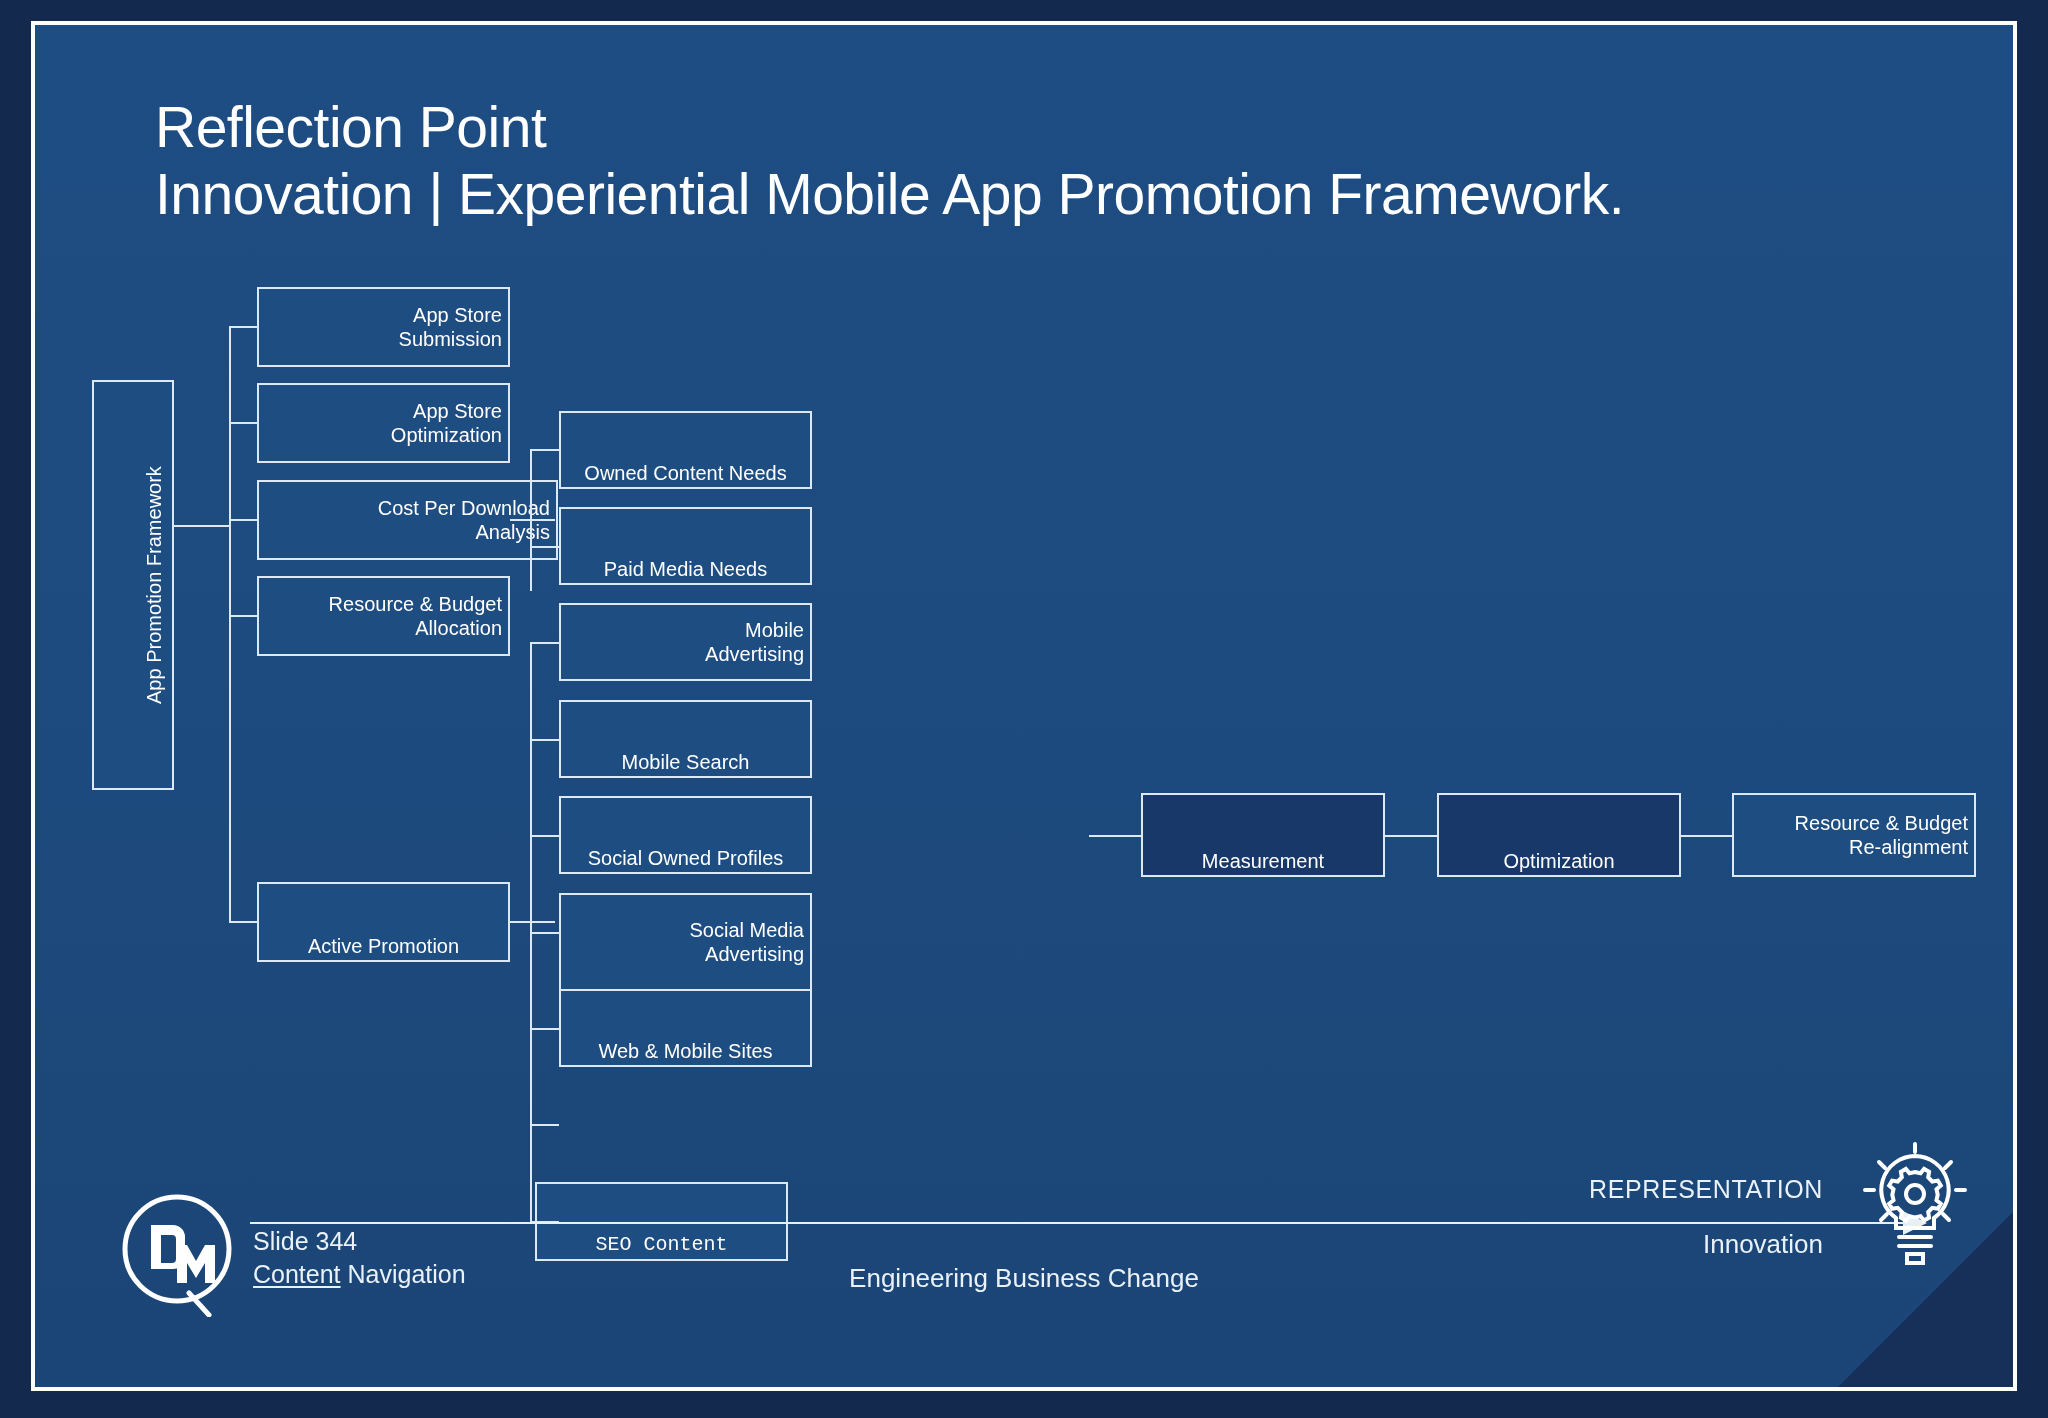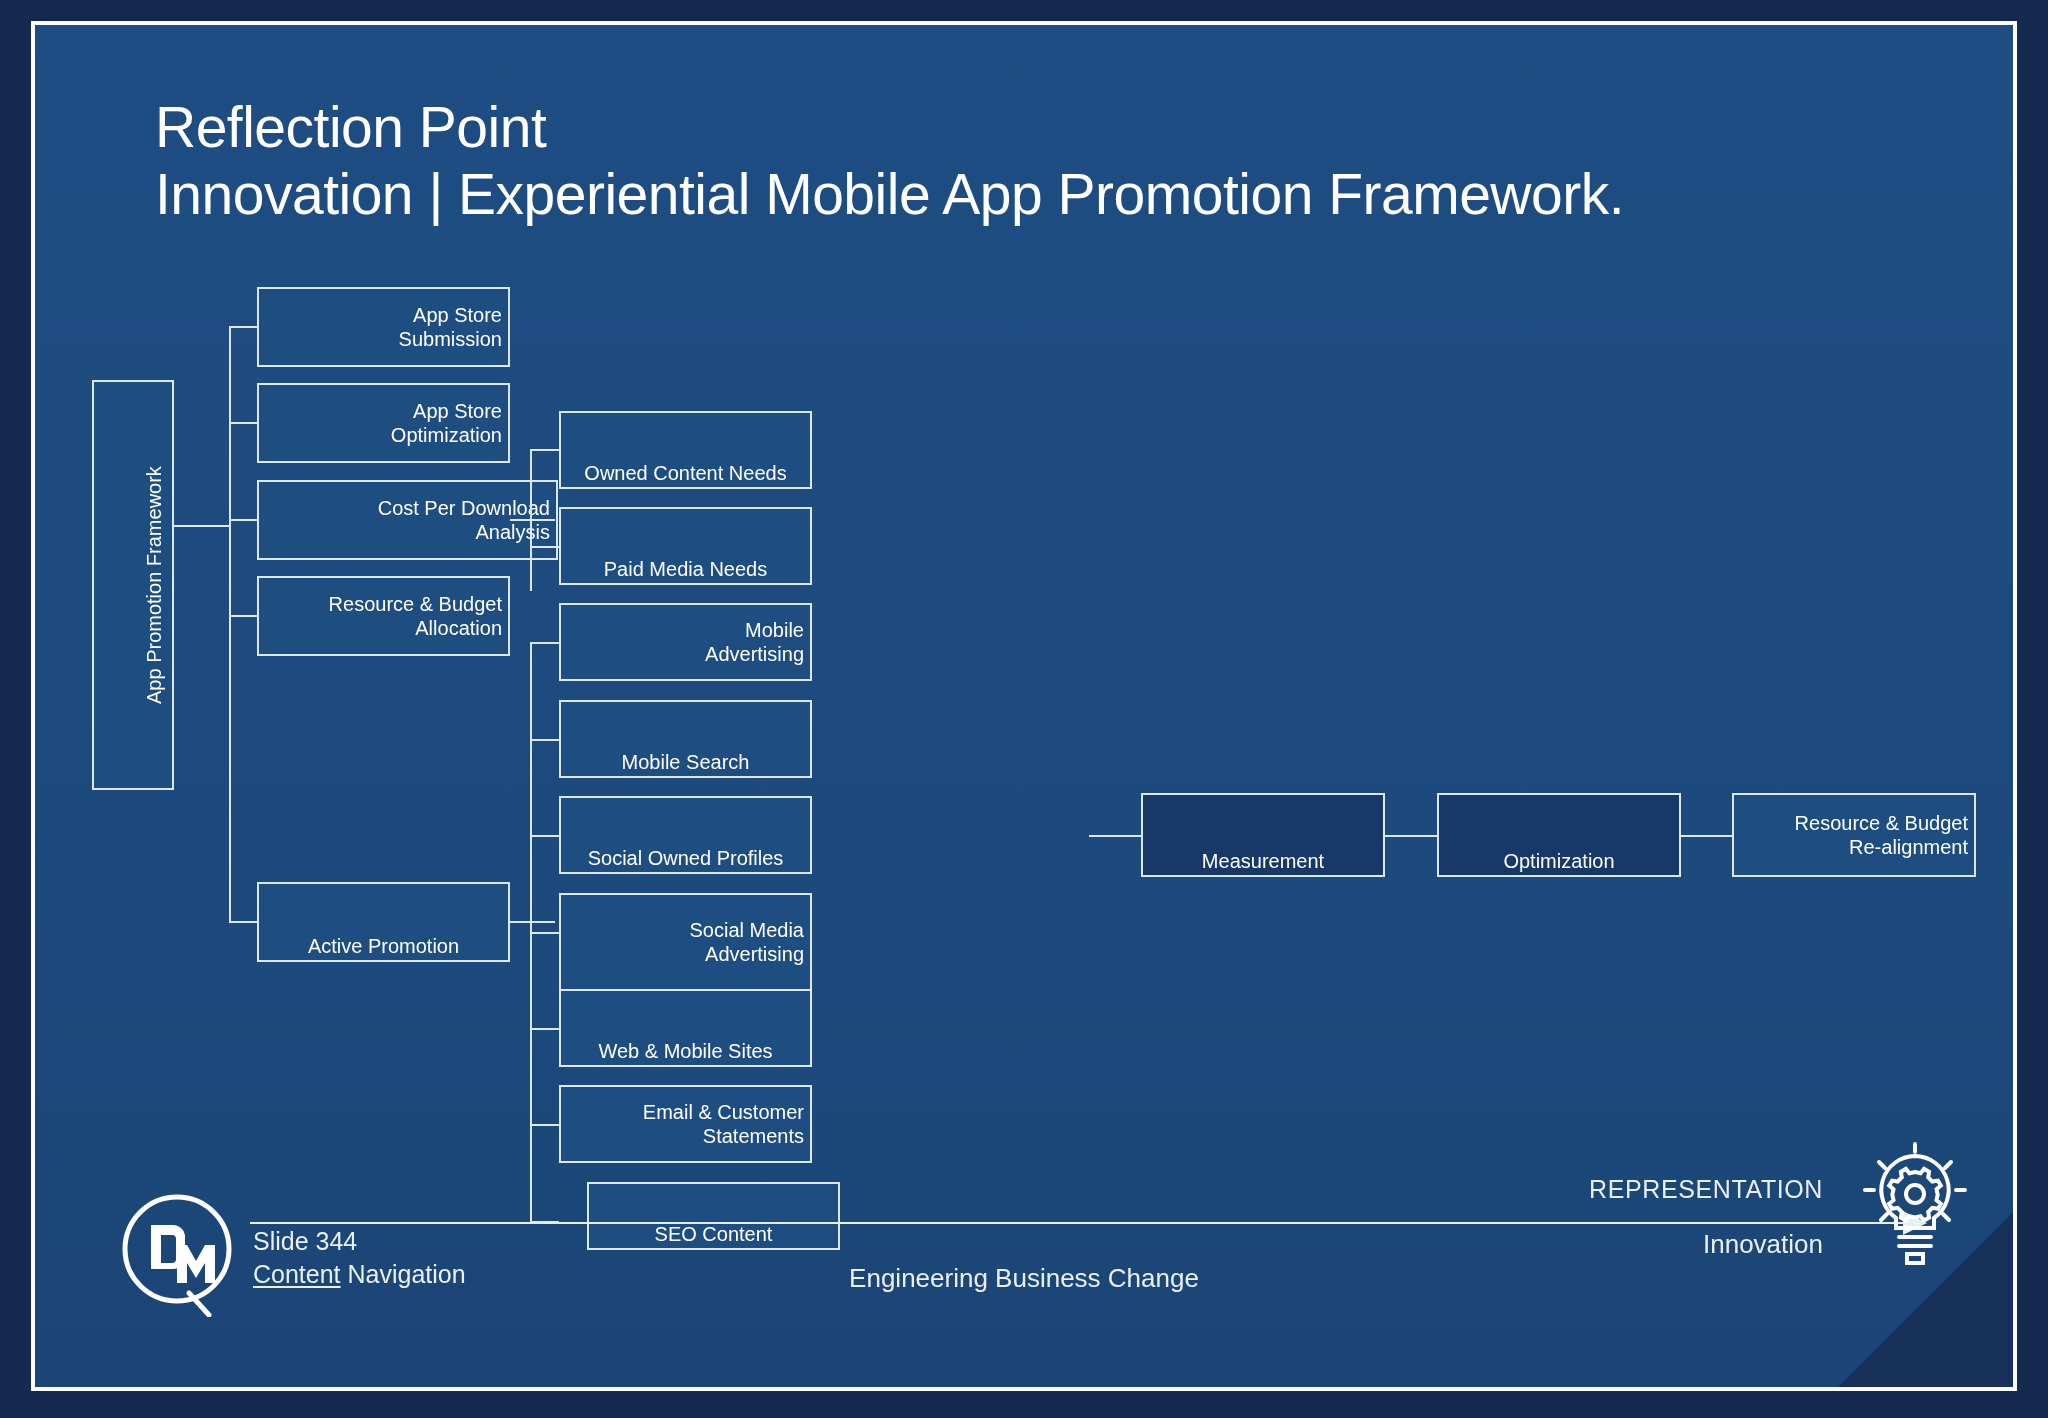--- a/index.html
+++ b/index.html
@@ -168,25 +168,21 @@
     <div class="nd" style="left:524px;top:771px;width:253px;height:78px;">
       <span>Social Owned Profiles</span>
     </div>
     <div class="nd" style="left:524px;top:868px;width:253px;height:98px;flex-direction:column;">
       <span>Social Media</span>
       <span>Advertising</span>
     </div>
     <div class="nd" style="left:524px;top:964px;width:253px;height:78px;">
       <span>Web &amp; Mobile Sites</span>
     </div>
-    <div class="nd" style="left:524px;top:1060px;width:253px;height:78px;flex-direction:column;">
-      <span>Email &amp; Customer</span>
-      <span>Statements</span>
-    </div>
-    <div class="nd" style="left:552px;top:1157px;width:253px;height:68px;">
+    <div class="nd" style="left:500px;top:1157px;width:253px;height:79px;font-family:Liberation Mono, monospace;">
       <span>SEO Content</span>
     </div>
 
     <div class="nd dark" style="left:1106px;top:768px;width:244px;height:84px;">
       <span>Measurement</span>
     </div>
     <div class="nd dark" style="left:1402px;top:768px;width:244px;height:84px;">
       <span>Optimization</span>
     </div>
     <div class="nd" style="left:1697px;top:768px;width:244px;height:84px;flex-direction:column;">

